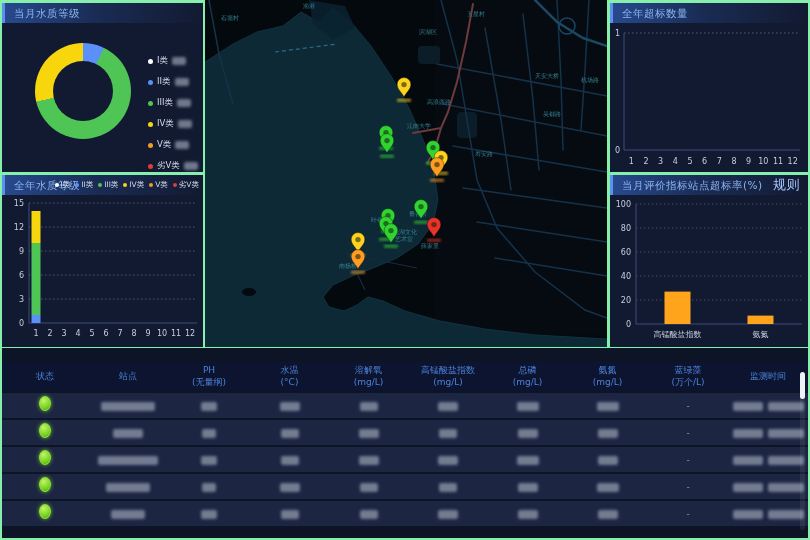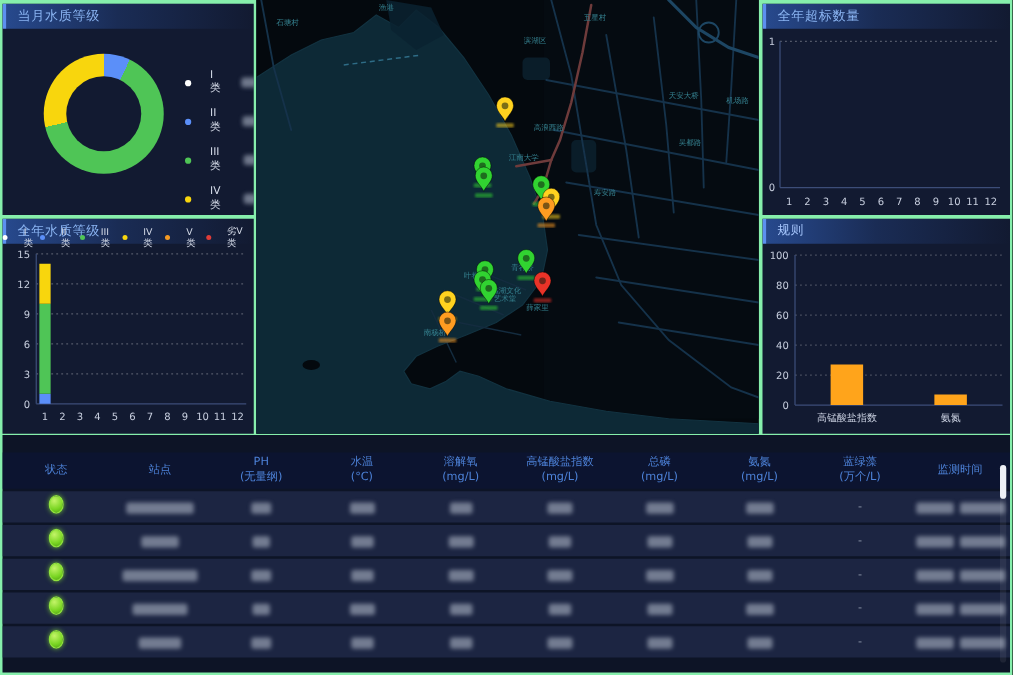--- a/index.html
+++ b/index.html
@@ -4,29 +4,29 @@
 <style>
   html,body{margin:0;padding:0;background:#000;}
   body{width:810px;height:540px;position:relative;overflow:hidden;
        font-family:"DejaVu Sans","Liberation Sans",sans-serif;}
   .stage{position:absolute;inset:0;background:#86efac;}
   .panel{position:absolute;background:#121a31;overflow:hidden;}
   .ptitle{height:20px;line-height:20px;font-size:10.5px;color:#8ab4f2;
           padding-left:9px;letter-spacing:.5px;
           background:linear-gradient(90deg,#27498d 0%,#1a2c55 45%,rgba(18,26,49,0) 100%);
           border-left:3px solid #5c90f0;display:flex;justify-content:space-between;align-items:center;}
-  .ptitle .action{color:#a8c8ff;font-size:10px;margin-right:8px;cursor:pointer;}
+  .ptitle .action{color:#a8c8ff;font-size:13px;margin-right:8px;cursor:pointer;}
   .pbody{position:absolute;left:0;right:0;top:20px;bottom:0;}
   svg text.tick{fill:#c7cede;font-size:8px;}
   svg text.maplab{fill:#35808f;font-size:6px;}
   
   .donut-wrap{position:absolute;left:33px;top:20px;width:96px;height:96px;border-radius:50%;}
   .donut-hole{position:absolute;left:18px;top:18px;width:60px;height:60px;border-radius:50%;background:#121a31;}
   .lg-col{position:absolute;left:146px;top:32px;}
-  .lg-item{display:flex;align-items:center;margin-bottom:9px;gap:11px;}
+  .lg-item{display:flex;align-items:center;margin-bottom:9px;}
   .lg-dot{width:5px;height:5px;border-radius:50%;margin-right:4px;flex:none;}
   .lg-lab{font-size:8.5px;color:#d5dbe8;}
   .blur{display:inline-block;height:9px;background:#98a1b3;border-radius:2px;filter:blur(1.5px);opacity:.7;}
   .lg-val{width:14px;height:8px;margin-left:4px;}
   .mini-legend{position:absolute;top:5px;right:4px;display:flex;gap:5px;z-index:2;}
   .mini-legend .lg-lab{font-size:7.5px;}
   .mini-legend .lg-dot{width:4px;height:4px;margin-right:2px;}
   .mini-legend .lg-item{margin:0;}
   
   .thead,.tr{display:grid;grid-template-columns:86px 80px 82px 79px 79px 80px 79px 81px 80px auto;align-items:center;}
@@ -310,20 +310,21 @@
           <text class="tick" x="138.66666666666666" y="141" text-anchor="middle">9</text>
           <text class="tick" x="153.33333333333334" y="141" text-anchor="middle">10</text>
           <text class="tick" x="168" y="141" text-anchor="middle">11</text>
           <text class="tick" x="182.66666666666666" y="141" text-anchor="middle">12</text>
         </svg>
     </div>
   </div>
 
   <div class="panel" style="left:610px;top:175px;width:198px;height:172px;">
     <div class="ptitle">
+      <span>当月评价指标站点超标率(%)</span>
       <span class="action">规则</span>
     </div>
     <div class="pbody">
       <svg id="chart-month-rate" width="198" height="152">
           <text class="tick" x="21" y="132" text-anchor="end">0</text>
           <line x1="26" y1="105" x2="192" y2="105" stroke="rgba(255,255,255,.22)" stroke-dasharray="1.5,2.5"></line>
           <text class="tick" x="21" y="108" text-anchor="end">20</text>
           <line x1="26" y1="81" x2="192" y2="81" stroke="rgba(255,255,255,.22)" stroke-dasharray="1.5,2.5"></line>
           <text class="tick" x="21" y="84" text-anchor="end">40</text>
           <line x1="26" y1="57" x2="192" y2="57" stroke="rgba(255,255,255,.22)" stroke-dasharray="1.5,2.5"></line>

